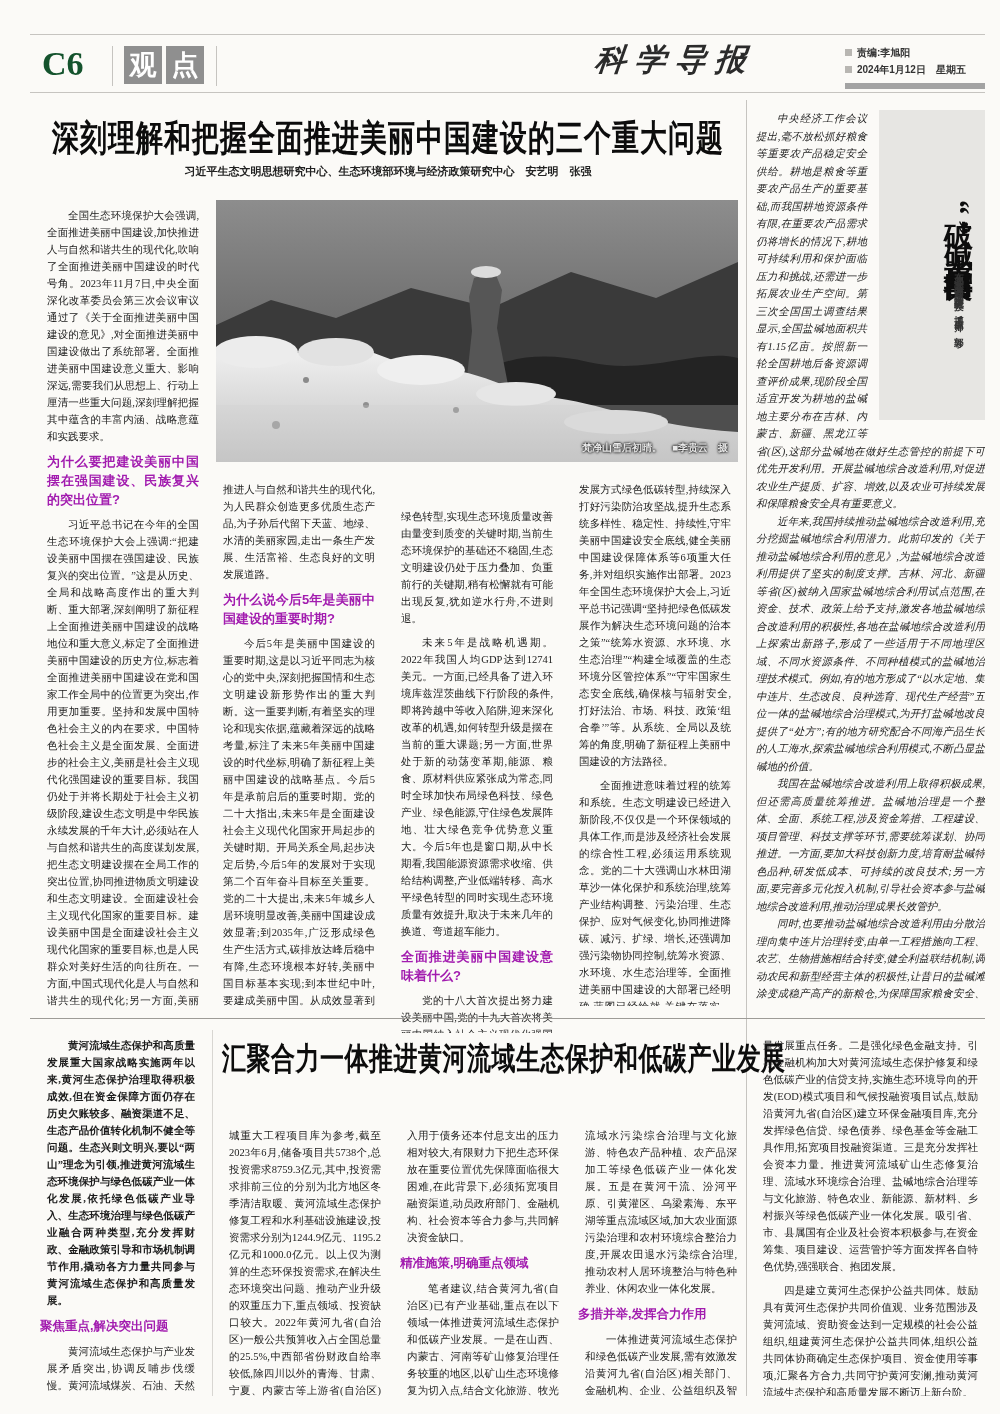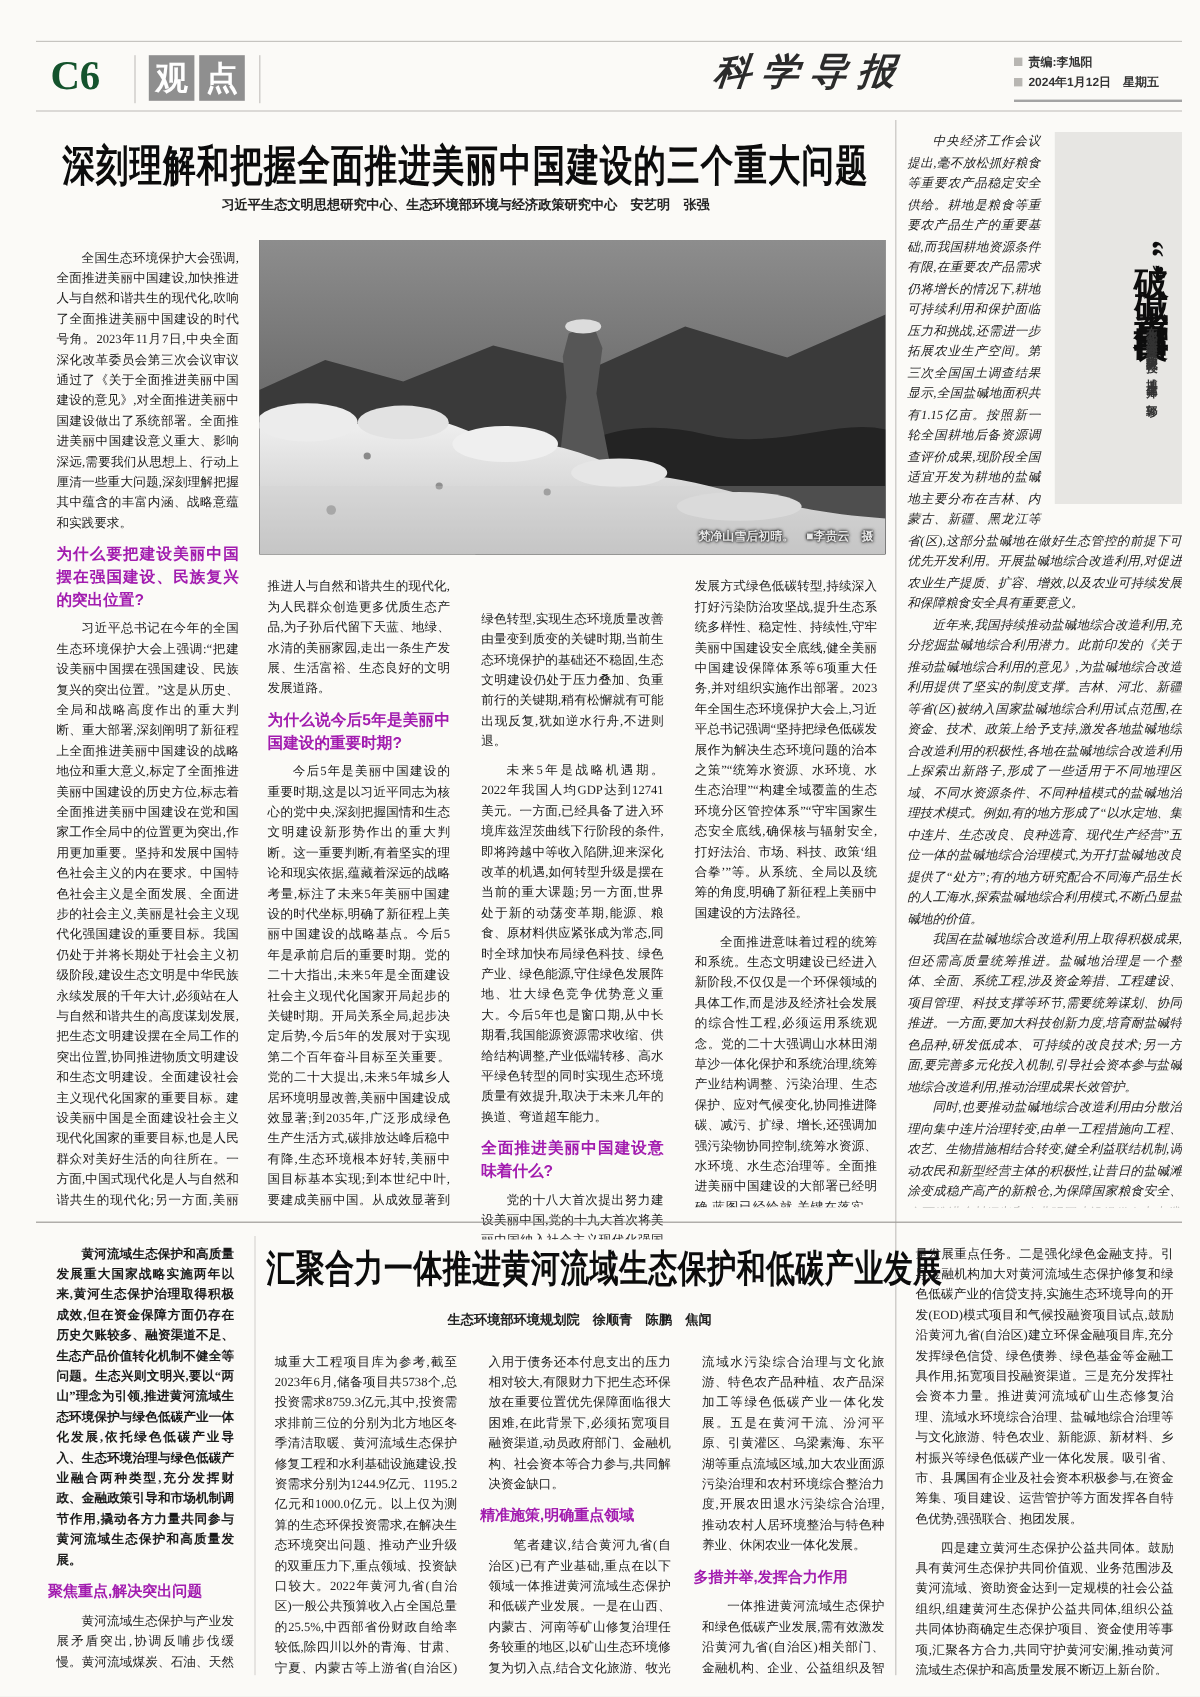--- a/index.html
+++ b/index.html
@@ -6,21 +6,21 @@
   .page{position:relative;width:1000px;height:1414px;margin:0 auto;background:#fbfaf7;overflow:hidden;
         font-family:"Liberation Serif","DejaVu Serif",serif;color:#1c1c1c;}
   .abs{position:absolute;}
   .rule{position:absolute;background:#c6c4c0;}
   
   .edition{font:bold 34px/40px "Liberation Serif",serif;color:#14532d;}
   .secbox{position:absolute;width:38px;height:38px;background:#8f8f8f;color:#fff;
           font:bold 27px/38px "Liberation Sans","DejaVu Sans",sans-serif;text-align:center;}
   .masthead{font:900 31px/40px "Liberation Serif",serif;font-style:italic;letter-spacing:9px;color:#2b2b2b;
             transform:skewX(-6deg);}
-  .hinfo{font:bold 10px/17px "Liberation Sans",sans-serif;color:#333;border-bottom:2px solid #a3a3a3;padding-bottom:5px;}
+  .hinfo{font:bold 10px/17px "Liberation Sans",sans-serif;color:#333;border-bottom:6px solid #a3a3a3;padding-bottom:5px;}
   .bullet{display:inline-block;width:7px;height:7px;background:#b8b6b2;margin-right:5px;}
   
   .mainhead{font:900 27px/40px "Liberation Sans","DejaVu Sans",sans-serif;letter-spacing:1px;color:#0c0c0c;
             text-align:center;transform:scaleY(1.32);transform-origin:top center;white-space:nowrap;}
   .byline{font:bold 11px/16px "Liberation Sans",sans-serif;color:#222;text-align:center;}
   .bhead{font:900 24px/34px "Liberation Serif",serif;letter-spacing:0.5px;color:#0c0c0c;text-align:center;
          transform:scaleY(1.3);transform-origin:top center;white-space:nowrap;}
   
   .col{position:absolute;overflow:hidden;text-align:justify;
        font:10.5px/17px "Liberation Serif","DejaVu Serif",serif;color:#1b1b1b;}
@@ -137,21 +137,20 @@
   <div class="rule" style="left:30px;top:1018px;width:955px;height:1px;background:#9d9b97;"></div>
   <div class="rule" style="left:212px;top:1030px;width:1px;height:366px;background:#d8d6d2;"></div>
 
   <div class="col" style="left:40px;top:1030px;width:162px;height:366px;">
     <p class="lead">黄河流域生态保护和高质量发展重大国家战略实施两年以来,黄河生态保护治理取得积极成效,但在资金保障方面仍存在历史欠账较多、融资渠道不足、生态产品价值转化机制不健全等问题。生态兴则文明兴,要以“两山”理念为引领,推进黄河流域生态环境保护与绿色低碳产业一体化发展,依托绿色低碳产业导入、生态环境治理与绿色低碳产业融合两种类型,充分发挥财政、金融政策引导和市场机制调节作用,撬动各方力量共同参与黄河流域生态保护和高质量发展。</p>
     <p class="subhead sm">聚焦重点,解决突出问题</p>
     <p>黄河流域生态保护与产业发展矛盾突出,协调反哺步伐缓慢。黄河流域煤炭、石油、天然气和有色金属资源丰富,长期以来,煤炭储量占50%以上,是重要的能源、化工、原材料和基础工业基地,为全国经济发展做出突出贡献。但是,受自然环境、历史发展等多种因素影响,黄河流域各地在保护和发展实践中,普遍将产业发展与生态环保割裂开来实施,产业发展在项目引进、立项和规划建设时未能充分考虑资源环境禀赋和生态影响。生态环境建设项目大多被视为纯投入,在生态和产业融合发展、相互促进、生态治理反哺机制等方面缺乏统筹设计。</p>
   </div>
 
   <div class="abs bhead" style="left:222px;top:1036px;width:522px;">汇聚合力一体推进黄河流域生态保护和低碳产业发展</div>
-  <div class="abs byline" style="left:222px;top:1092px;width:522px;">生态环境部环境规划院　徐顺青　陈鹏　焦闻</div>
 
   <div class="col" style="left:222px;top:1120px;width:166px;height:276px;">
     <p class="cont">城重大工程项目库为参考,截至2023年6月,储备项目共5738个,总投资需求8759.3亿元,其中,投资需求排前三位的分别为北方地区冬季清洁取暖、黄河流域生态保护修复工程和水利基础设施建设,投资需求分别为1244.9亿元、1195.2亿元和1000.0亿元。以上仅为测算的生态环保投资需求,在解决生态环境突出问题、推动产业升级的双重压力下,重点领域、投资缺口较大。2022年黄河九省(自治区)一般公共预算收入占全国总量的25.5%,中西部省份财政自给率较低,除四川以外的青海、甘肃、宁夏、内蒙古等上游省(自治区)人均GDP指标均低于全国平均水平,地方政府可支配财力不足。2015年启动的一般债和专项债发行以来,黄河九省(自治区)地方债务余额持续攀升,偿债压力也十分突出。</p>
   </div>
 
   <div class="col" style="left:400px;top:1120px;width:166px;height:276px;">
     <p class="cont">入用于债务还本付息支出的压力相对较大,有限财力下把生态环保放在重要位置优先保障面临很大困难,在此背景下,必须拓宽项目融资渠道,动员政府部门、金融机构、社会资本等合力参与,共同解决资金缺口。</p>
     <p class="subhead sm">精准施策,明确重点领域</p>
     <p>笔者建议,结合黄河九省(自治区)已有产业基础,重点在以下领域一体推进黄河流域生态保护和低碳产业发展。一是在山西、内蒙古、河南等矿山修复治理任务较重的地区,以矿山生态环境修复为切入点,结合文化旅游、牧光互补等绿色低碳产业,开展矿山生态修复治理与文化旅游、牧光互补等产业一体化发展。二是在以山西、鄂尔多斯盆地为主的综合能源基地和宁夏宁东、甘肃陇东、陕北、青海海西等重要能源基地,开展能源化工基地绿氢替代、清洁生产改造升级等行动,推动能源化工产业绿色低碳发展。三是在内蒙古、宁夏、甘肃等风光资源富集地区,推动荒漠化治理与新能源开发一体化发展。</p>
   </div>

